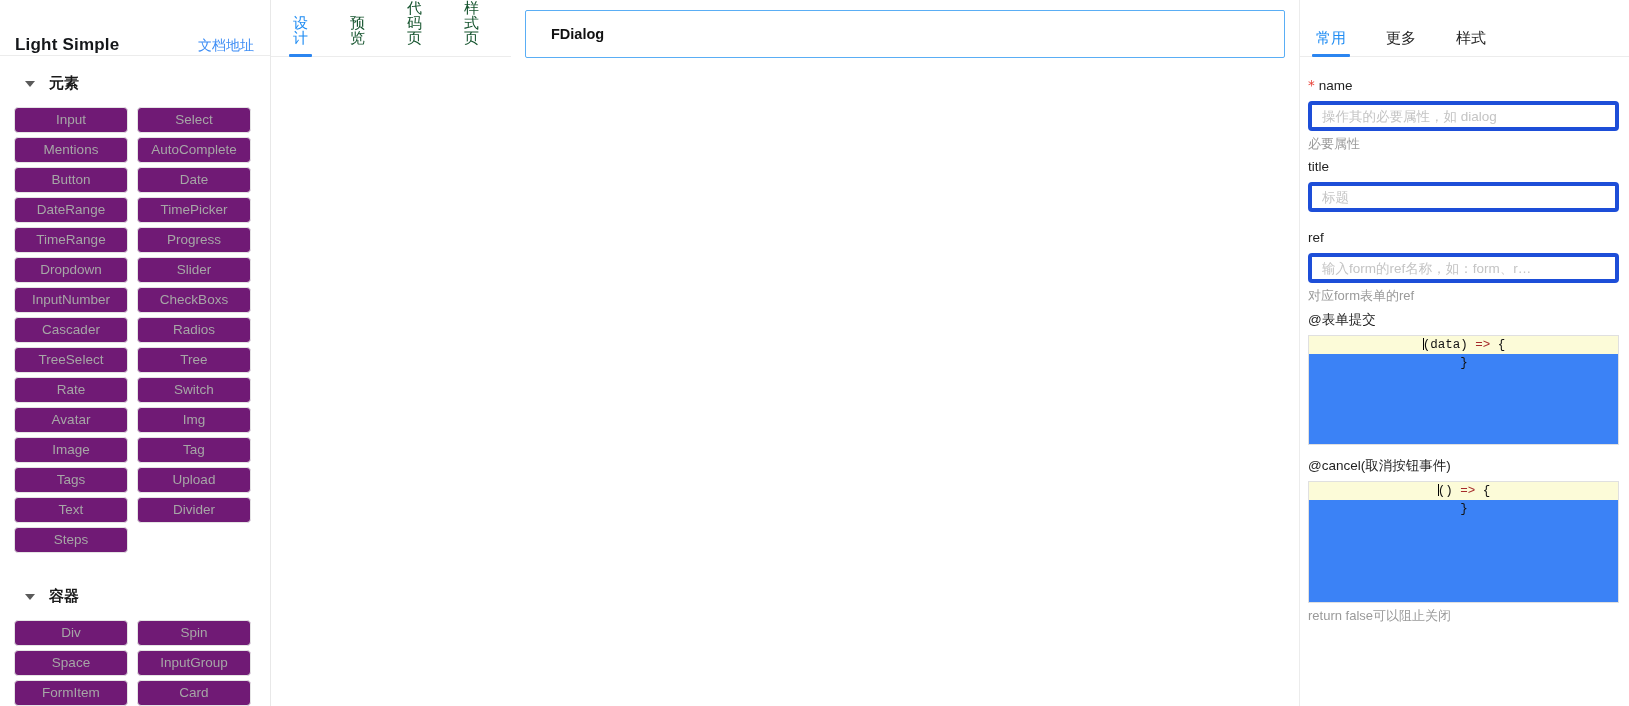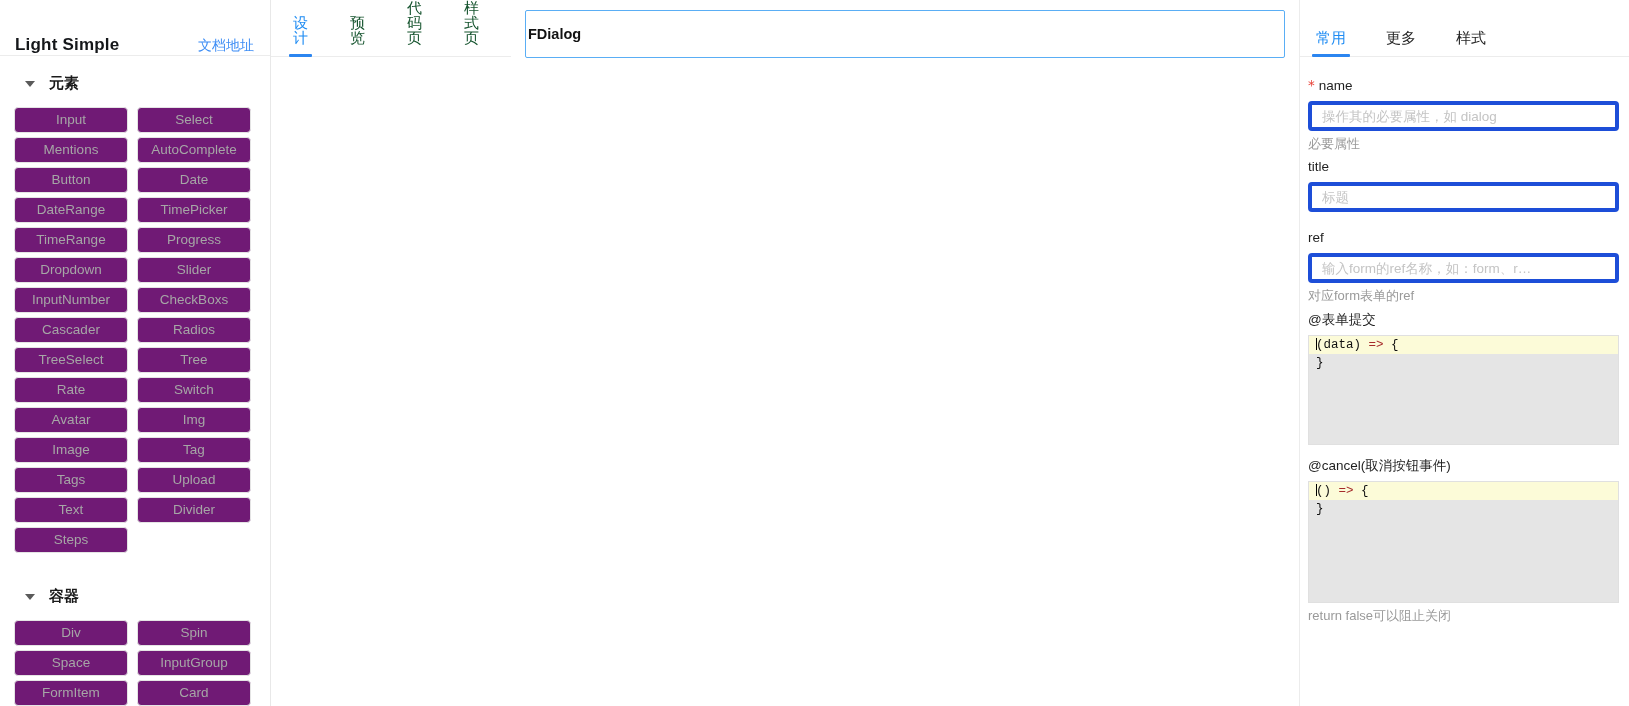--- a/index.html
+++ b/index.html
@@ -141,21 +141,21 @@
     flex: 1 1 auto;
     padding: 10px 14px 0 14px;
     overflow: auto;
   }
   .dlg-node {
     border: 1px solid #5aaef5;
     border-radius: 2px;
     height: 48px;
     display: flex;
     align-items: center;
-    padding-left: 2px;
+    padding-left: 25px;
     background: #fff;
     cursor: pointer;
   }
   .dlg-label {
     font-size: 14.5px;
     font-weight: bold;
     color: #121212;
   }
 
   
@@ -231,26 +231,27 @@
     margin: 5px 0 4px 0;
     line-height: 1.3;
   }
   .section-label {
     font-size: 13.5px;
     color: #1f1f1f;
     margin: 6px 0 6px 0;
   }
   .code-editor {
     border: 1px solid #e0e0e0;
-    background: #e5e5e5;
+    background: #3b82f6;
     font-family: "Liberation Mono", "DejaVu Sans Mono", monospace;
     font-size: 12.5px;
     line-height: 18px;
     overflow: hidden;
     position: relative;
+    text-align: center;
   }
   .code-editor.h1 { height: 110px; }
   .code-editor.h2 { height: 122px; }
   .code-line {
     padding: 0 6px 0 7px;
     white-space: pre;
     color: #111;
   }
   .code-line.hl { background: #fcfbd8; }
   .cursor-bar {

